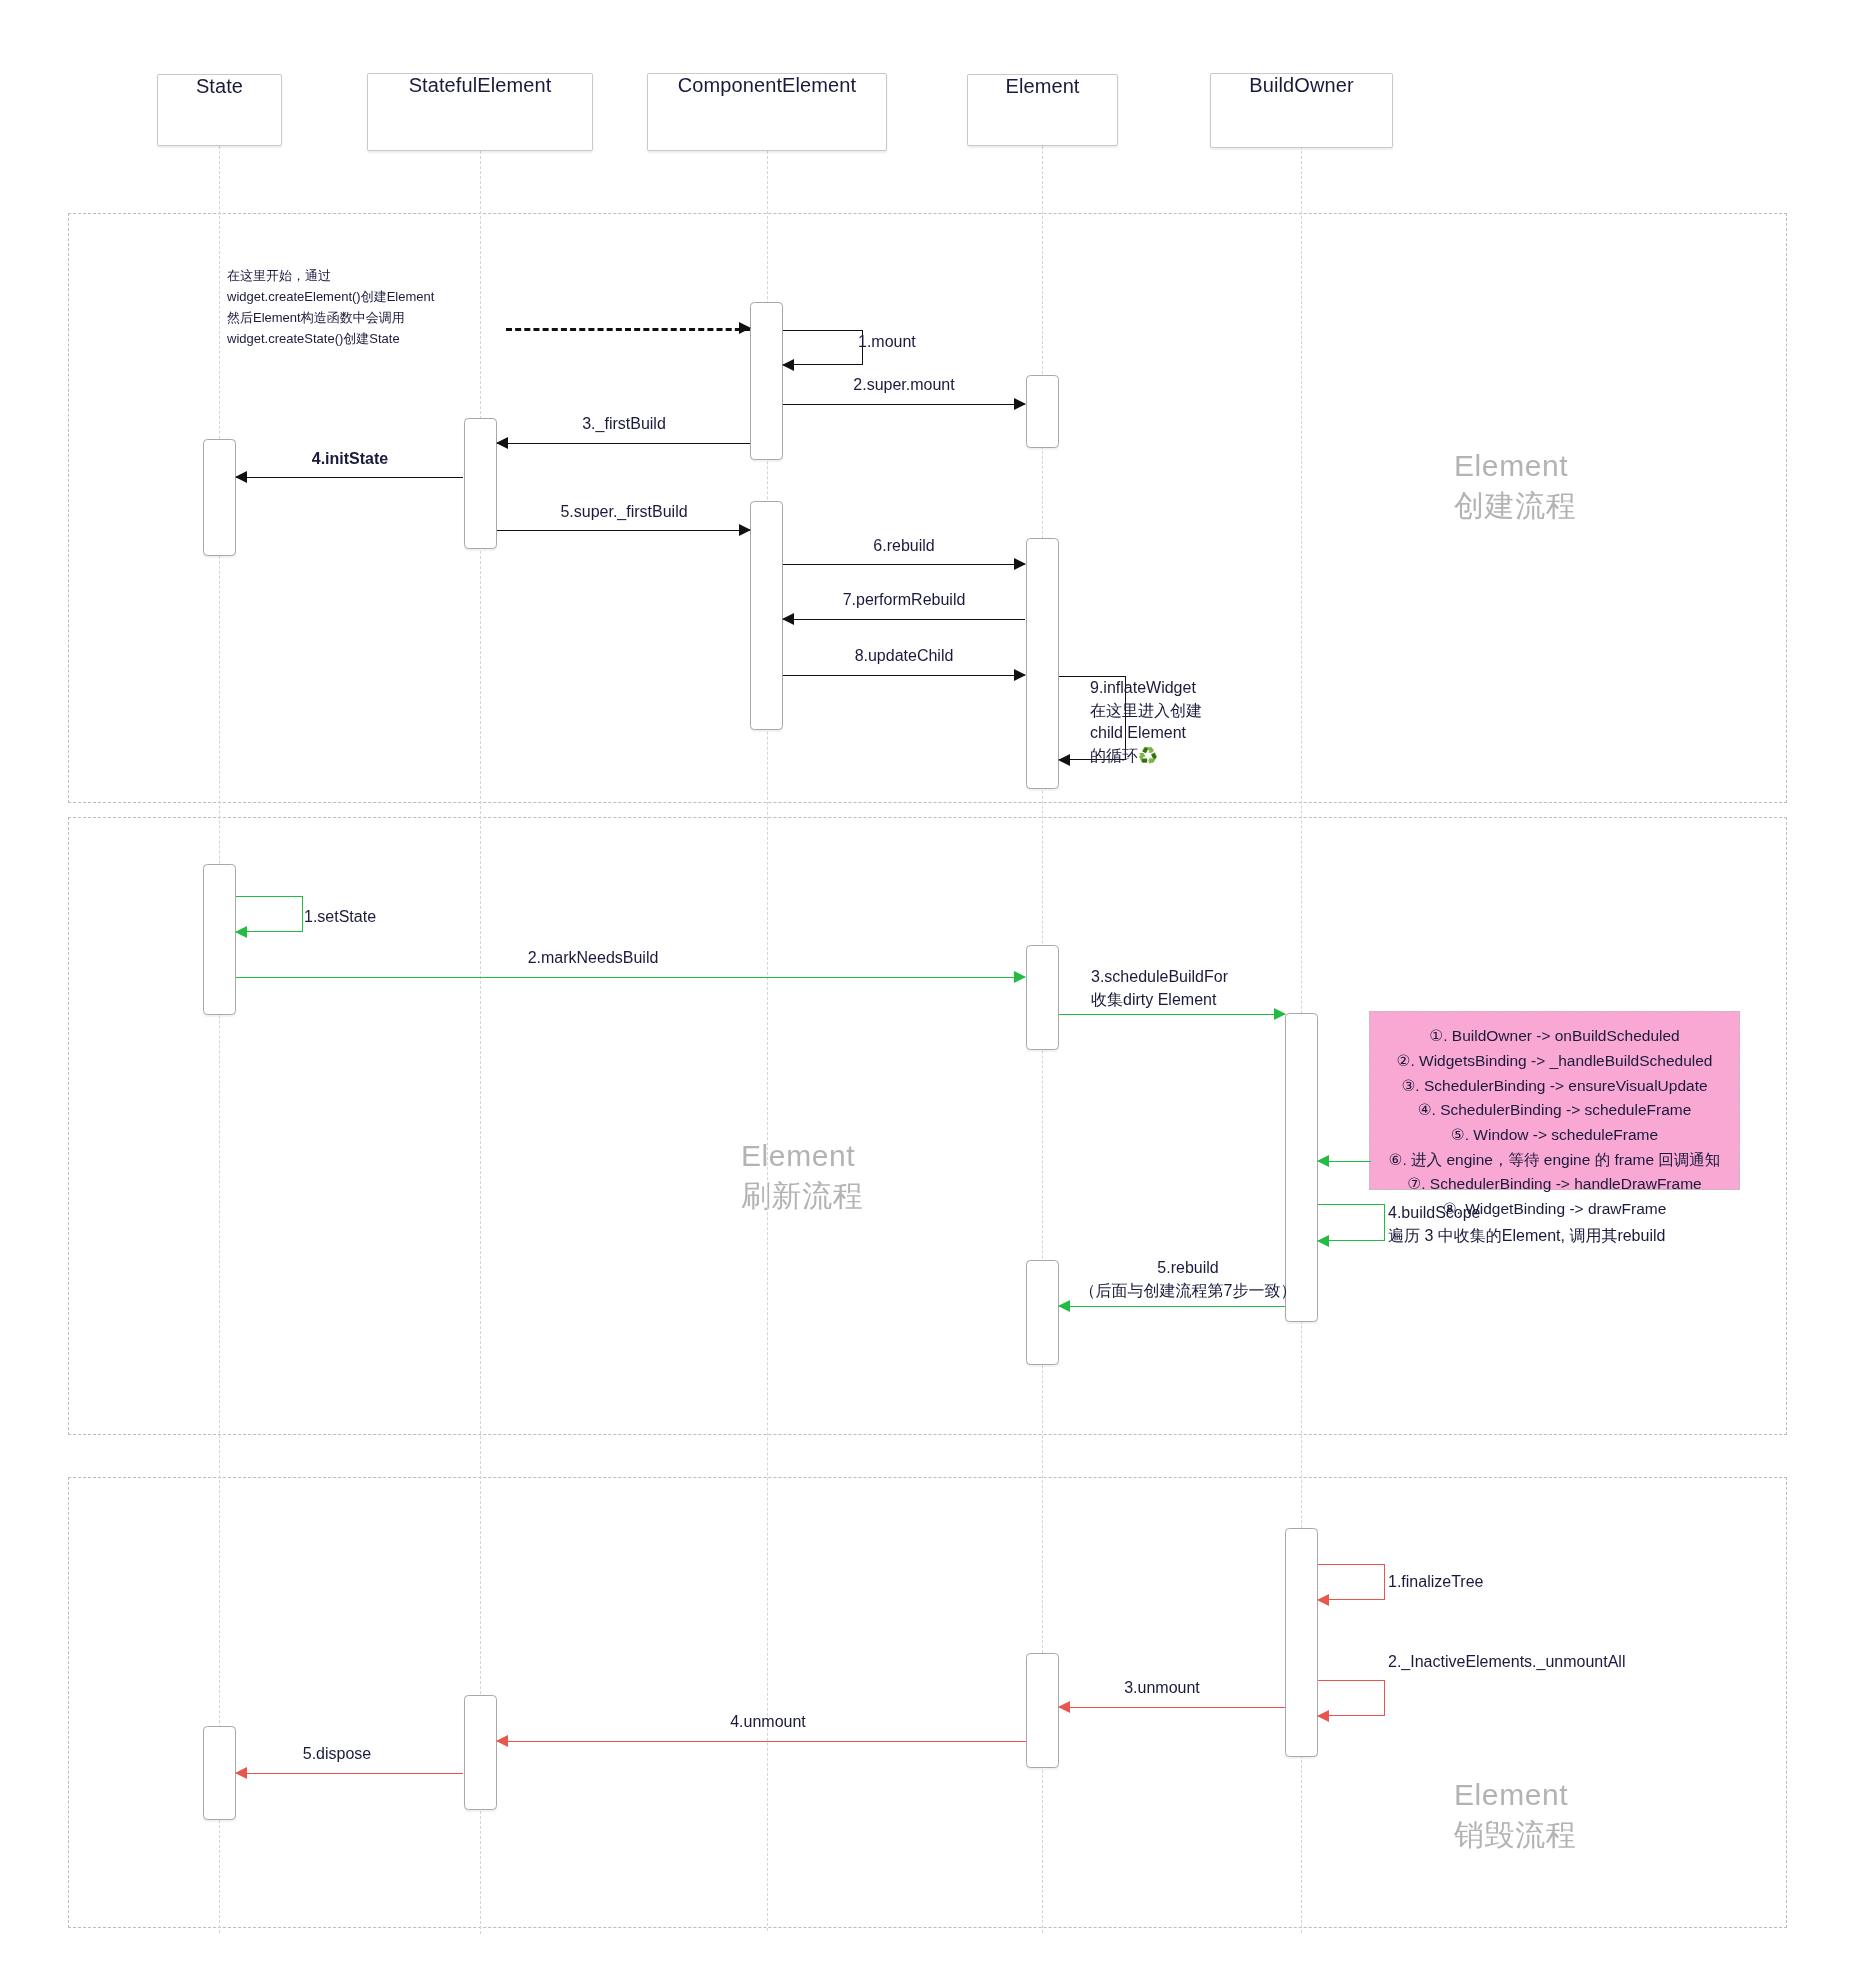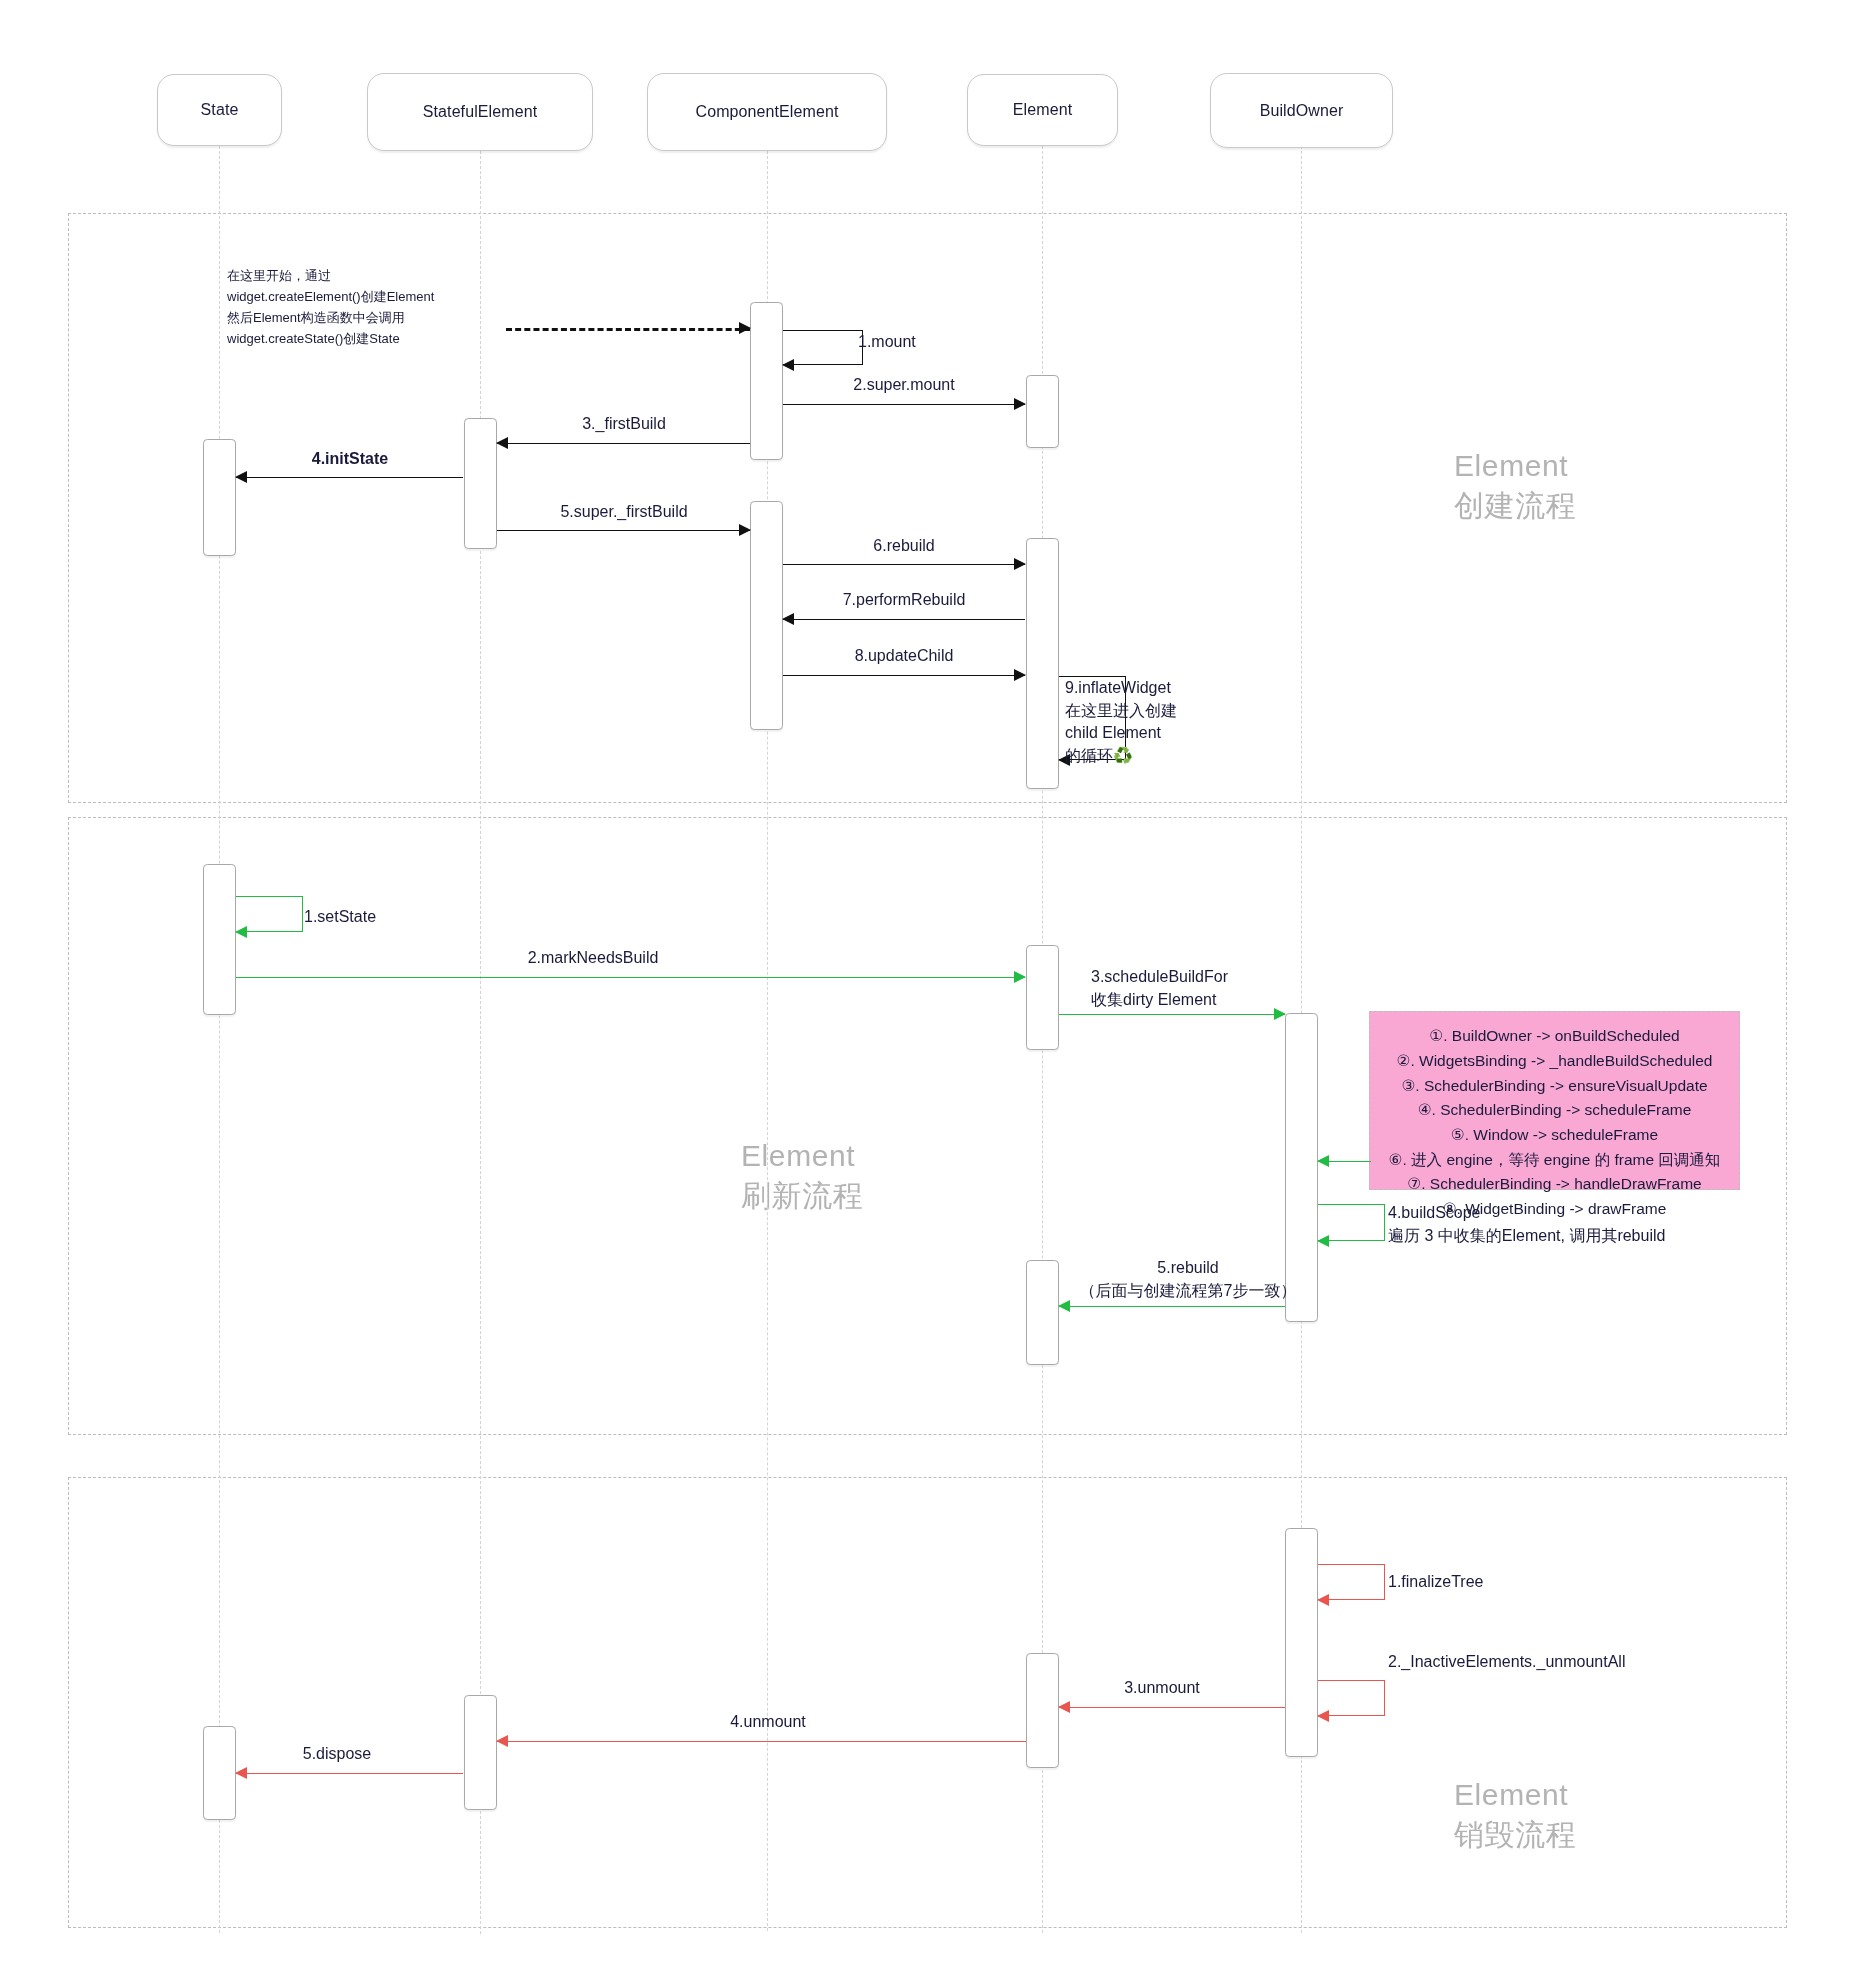--- a/index.html
+++ b/index.html
@@ -14,27 +14,26 @@
     width:1869px;
     height:1985px;
     background:#ffffff;
     overflow:hidden;
   }
   
   .actor-box{
     position:absolute;
     box-sizing:border-box;
     border:1.2px solid #c9c9c9;
-    border-radius:17px;
+    border-radius:2px;
     background:#ffffff;
     box-shadow:0 1.9px 1.9px rgba(0,0,0,0.07);
     display:flex;
-    align-items:center;
     justify-content:center;
-    font-size:16px;
+    font-size:20px;
     color:#1a1a3c;
     letter-spacing:0.1px;
   }
   
   .lifeline{
     position:absolute;
     width:0;
     border-left:1.9px dashed #d4d4d4;
   }
   
@@ -238,21 +237,21 @@
       <div class="head"></div>
   </div>
   <div class="label center" style="left:904px; top:645px;">8.updateChild</div>
 
   <div class="selfcall black" style="left:1059px; top:676px; width:67px; height:84px;">
     <div class="top"></div>
       <div class="side"></div>
       <div class="bot"></div>
       <div class="head"></div>
   </div>
-  <div class="label" style="left:1065px; top:677px;"><span>9.inflateWidget
+  <div class="label" style="left:1090px; top:677px;"><span>9.inflateWidget
 在这里进入创建
 child Element
 的循环</span><span class="recycle">♻️</span></div>
 
   <div class="act" style="left:203px;  top:864px; width:33px; height:151px;"></div>
   <div class="act" style="left:1026px; top:945px; width:33px; height:105px;"></div>
   <div class="act" style="left:1285px; top:1013px; width:33px; height:309px;"></div>
   <div class="act" style="left:1026px; top:1260px; width:33px; height:105px;"></div>
 
   <div class="selfcall green" style="left:236px; top:896px; width:67px; height:36px;">

